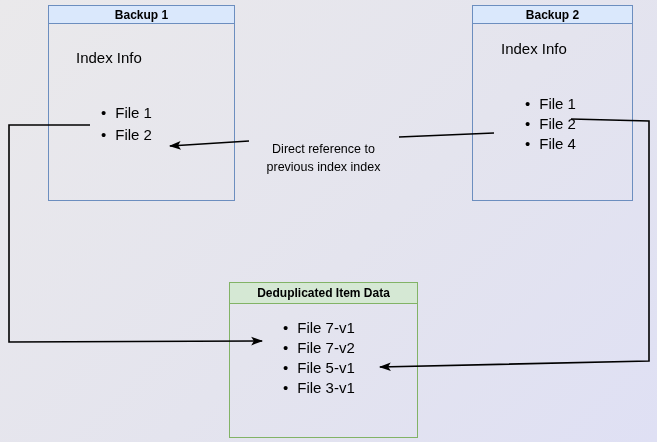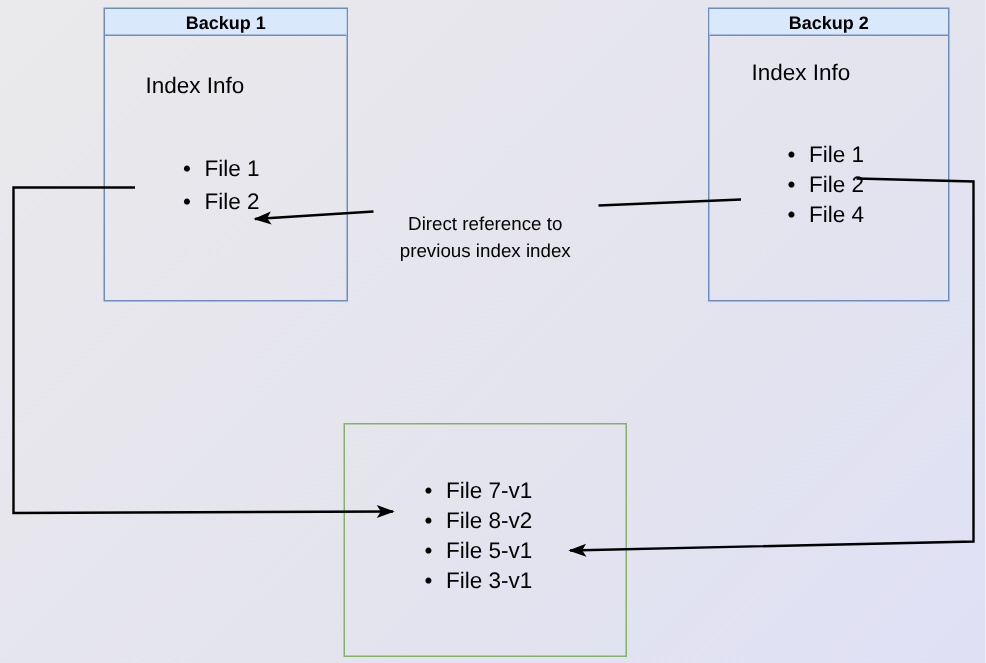--- a/index.html
+++ b/index.html
@@ -60,21 +60,21 @@
   .li {
     display: flex;
     align-items: center;
     font-size: 15px;
     white-space: nowrap;
   }
   .li .dot {
     font-size: 15px;
     margin-right: 9px;
   }
-  #backup1 { left: 48px;  top: 5px;   width: 163px; height: 196px; margin-left: 21px; }
+  #backup1 { left: 48px;  top: 5px;   width: 187px; height: 196px; }
   #backup2 { left: 472px; top: 5px;   width: 161px; height: 196px; }
   #dedup   { left: 229px; top: 282px; width: 189px; height: 156px; }
 
   #backup1 .subtitle { left: 27px; top: 43px; }
   #backup1 .filelist { left: 52px; top: 96px; }
   #backup1 .li { height: 21.5px; }
 
   #backup2 .subtitle { left: 28px; top: 34px; }
   #backup2 .filelist { left: 52px; top: 88px; }
   #backup2 .li { height: 19.8px; }
@@ -137,28 +137,29 @@
           <span>File 2</span>
         </div>
       <div class="li">
           <span class="dot">•</span>
           <span>File 4</span>
         </div>
     </div>
   </div>
 
   <div class="node green" id="dedup">
+    <div class="node-header">Deduplicated Item Data</div>
     <div class="filelist">
       <div class="li">
           <span class="dot">•</span>
           <span>File 7-v1</span>
         </div>
       <div class="li">
           <span class="dot">•</span>
-          <span>File 8-v2</span>
+          <span>File 7-v2</span>
         </div>
       <div class="li">
           <span class="dot">•</span>
           <span>File 5-v1</span>
         </div>
       <div class="li">
           <span class="dot">•</span>
           <span>File 3-v1</span>
         </div>
     </div>

